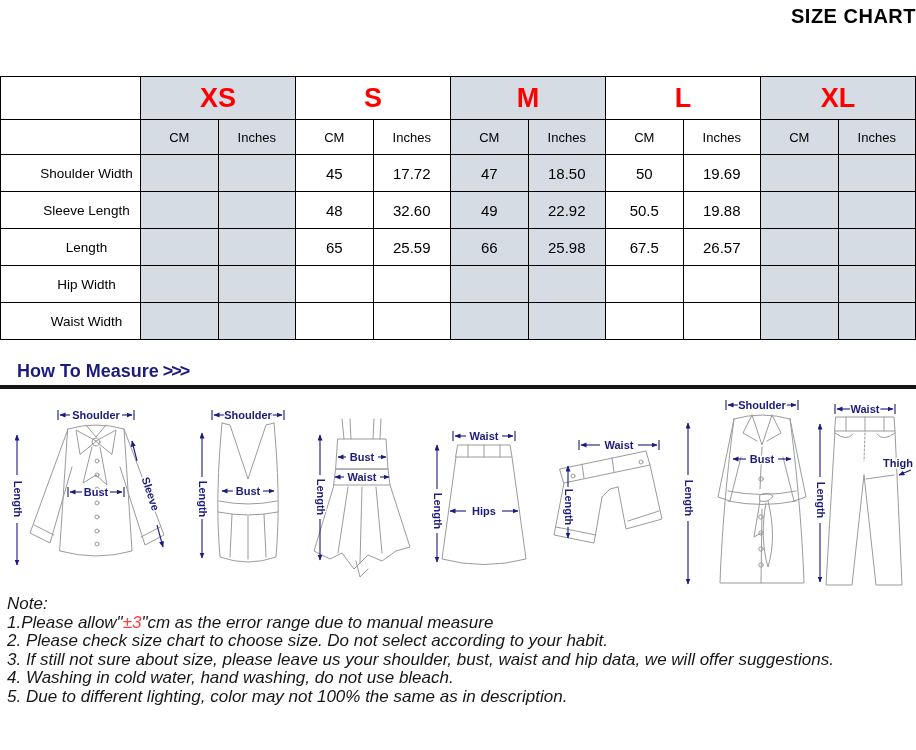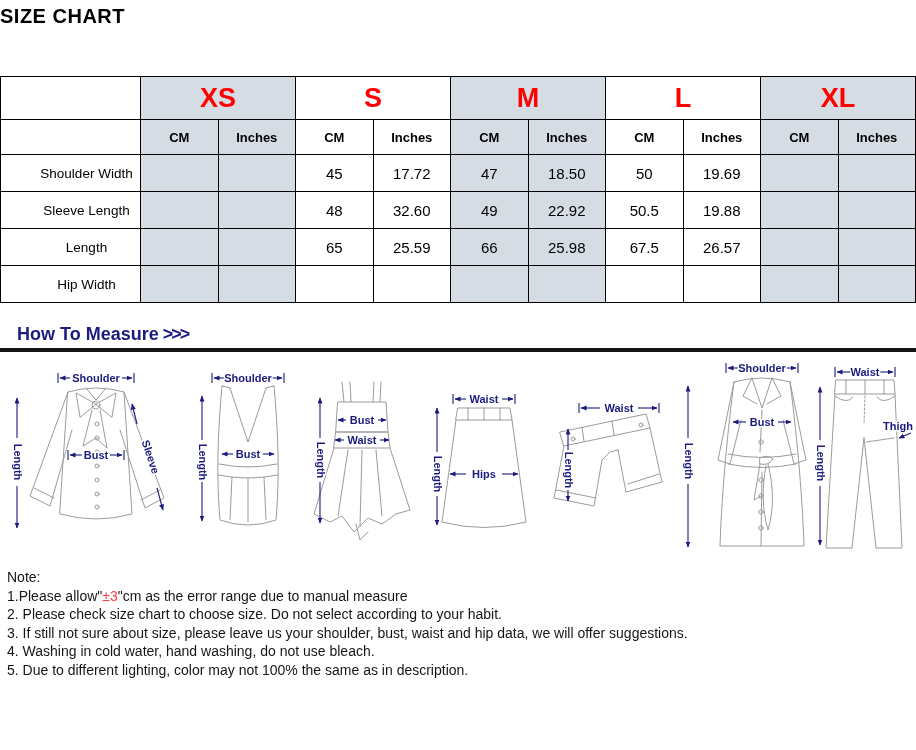--- a/index.html
+++ b/index.html
@@ -2,51 +2,51 @@
 <html><head>
 <meta charset="utf-8">
 <style>
   html,body{margin:0;padding:0;}
   body{
     width:916px;height:750px;background:#ffffff;overflow:hidden;
     font-family:"Liberation Sans",sans-serif;color:#000;
   }
   
   .page-title{
-    margin:5px 0 6px 0;text-align:left;
+    margin:5px 0 6px 0;text-align:right;
     font-size:20px;font-weight:bold;letter-spacing:.5px;color:#000;
   }
   
   table.size-table{border-collapse:collapse;table-layout:fixed;width:916px;margin-top:48px;}
   table.size-table td{
     border:1px solid #000;text-align:center;vertical-align:middle;
     overflow:hidden;white-space:nowrap;padding:0;
   }
   .sh{background:#d6dce4;}
   td.corner{border:1px solid #000;}
   td.size-h{height:42px;font-size:27px;font-weight:bold;color:#ff0000;}
-  td.unit-h{height:34px;font-size:13px;font-weight:bold;color:#000;}
+  td.unit-h{height:34px;font-size:13px;font-weight:normal;color:#000;}
   tr.data-row td{height:36px;font-size:15px;}
   tr.data-row td.row-label{font-size:13.5px;padding-left:32px;}
   
   .measure-head{
     margin:21px 0 3px 17px;font-size:18px;font-weight:bold;color:#1b1b7e;
   }
   .measure-head .chev{letter-spacing:-2px;margin-left:4px;font-weight:bold;}
   .rule{height:0;border:0;border-top:4px solid #141414;margin:0;}
   .figures{position:relative;height:204px;margin-top:2px;}
   .fig{position:absolute;}
   svg text.g{
     font-family:"Liberation Sans",sans-serif;font-size:11px;font-weight:bold;
     fill:#1b1b7e;text-anchor:middle;stroke:#ffffff;stroke-width:2.5px;paint-order:stroke;
   }
   svg .art{stroke:#9b9b9b;fill:none;stroke-width:1;stroke-linejoin:round;stroke-linecap:round;}
   svg .arr{stroke:#1b1b7e;fill:none;stroke-width:1.1;}
   
-  .notes{margin:10px 0 0 7px;font-size:14px;line-height:18.5px;color:#161616;}
+  .notes{margin:0 0 0 7px;font-size:17px;line-height:18.5px;color:#161616;font-style:italic;}
   .notes .red{color:#ff3b3b;}
 </style>
 </head>
 <body>
 
 <div class="page-title">SIZE CHART</div>
 
 <table class="size-table">
   <colgroup>
     <col style="width:140px">
@@ -118,20 +118,33 @@
     <td>25.59</td>
     <td class="sh">66</td>
     <td class="sh">25.98</td>
     <td>67.5</td>
     <td>26.57</td>
     <td class="sh"></td>
     <td class="sh"></td>
   </tr>
   <tr class="data-row">
     <td class="row-label">Hip Width</td>
+    <td class="sh"></td>
+    <td class="sh"></td>
+    <td></td>
+    <td></td>
+    <td class="sh"></td>
+    <td class="sh"></td>
+    <td></td>
+    <td></td>
+    <td class="sh"></td>
+    <td class="sh"></td>
+  </tr>
+  <tr class="data-row">
+    <td class="row-label">Waist Width</td>
     <td class="sh"></td>
     <td class="sh"></td>
     <td></td>
     <td></td>
     <td class="sh"></td>
     <td class="sh"></td>
     <td></td>
     <td></td>
     <td class="sh"></td>
     <td class="sh"></td>

